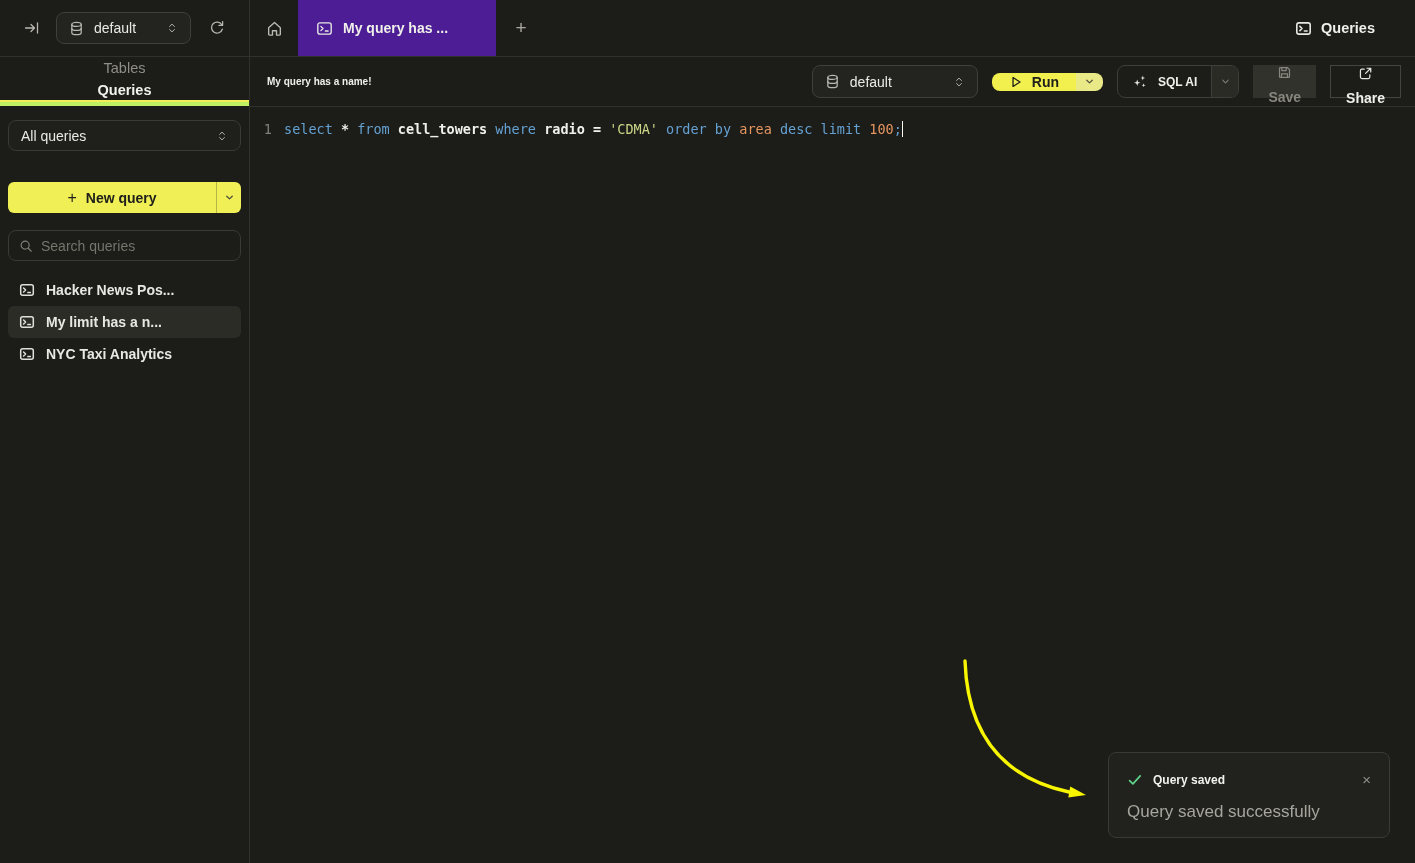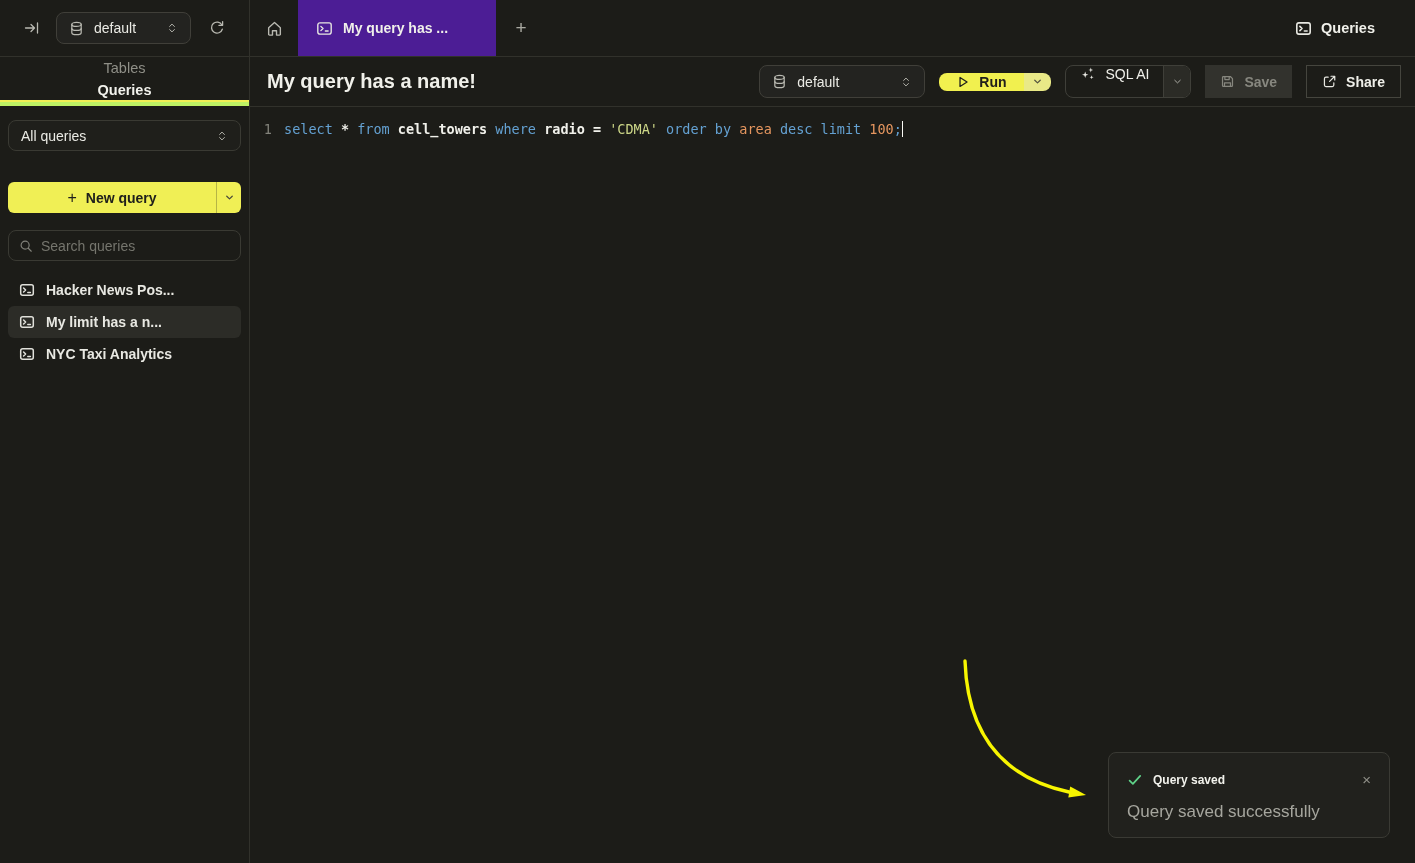--- a/index.html
+++ b/index.html
@@ -75,38 +75,38 @@
   .search-box input::placeholder { color:#75756d; }
   .query-list { margin-top:13px; display:flex; flex-direction:column; }
   .query-item {
     height:32px; display:flex; align-items:center; gap:11px; padding:0 11px;
     border-radius:6px; cursor:pointer; color:#e8e8e2; font-weight:600; white-space:nowrap;
   }
   .query-item.selected { background:#2c2c27; }
 
   
   .toolbar { height:50px; border-bottom:1px solid #31312b; display:flex; align-items:center; padding:0 14px 0 17px; }
-  .doc-title { font-weight:600; font-size:20px; color:#f0f0ea; }
+  .doc-title { font-weight:600; font-size:10px; color:#f0f0ea; }
   .toolbar-spacer { flex:1; }
   .toolbar .select.db { width:166px; height:33px; justify-content:space-between; margin-right:14px; }
   .split-yellow { display:flex; height:18px; margin-right:14px; border-radius:8px; overflow:hidden; }
   .run-main {
     display:flex; align-items:center; gap:9px; padding:0 17px; background:#f1f04f;
     border:none; cursor:pointer; color:#20201b; font-size:14px; font-weight:600; font-family:inherit;
   }
   .run-chev { width:27px; background:#e9e987; border:none; display:flex; align-items:center; justify-content:center; cursor:pointer; }
   .split-dark { display:flex; height:33px; margin-right:14px; border:1px solid #3f3f39; border-radius:8px; overflow:hidden; }
   .sqlai-main {
-    display:flex; gap:10px; padding:0 14px; background:transparent;
-    border:none; cursor:pointer; color:#f0f0ea; font-size:14px; font-weight:400; font-family:inherit;
+    display:flex; align-items:center; gap:10px; padding:0 14px; background:transparent;
+    border:none; cursor:pointer; color:#f0f0ea; font-size:12px; font-weight:700; font-family:inherit;
   }
   .sqlai-chev { width:27px; background:#2b2b26; border:none; border-left:1px solid #3f3f39; display:flex; align-items:center; justify-content:center; cursor:pointer; }
   .btn {
     display:flex; align-items:center; gap:9px; height:33px; padding:0 15px;
-    border-radius:0; cursor:pointer; font-size:14px; font-weight:600; font-family:inherit;
+    border-radius:0; cursor:pointer; font-size:14px; font-weight:600; font-family:inherit;flex-direction:column;
   }
   .btn.save { background:#32322d; border:none; color:#87877f; margin-right:14px; cursor:default; }
   .btn.save .ic { stroke:#87877f; }
   .btn.share { background:transparent; border:1px solid #45453e; color:#f0f0ea; }
   .btn.share .ic { stroke:#e8e8e2; }
 
   
   .editor { flex:1; padding-top:11px; font-family:"DejaVu Sans Mono", monospace; font-size:13.5px; }
   .code-line { display:flex; line-height:22px; }
   .gutter { width:34px; text-align:right; padding-right:12px; color:#82827a; flex:0 0 34px; }

